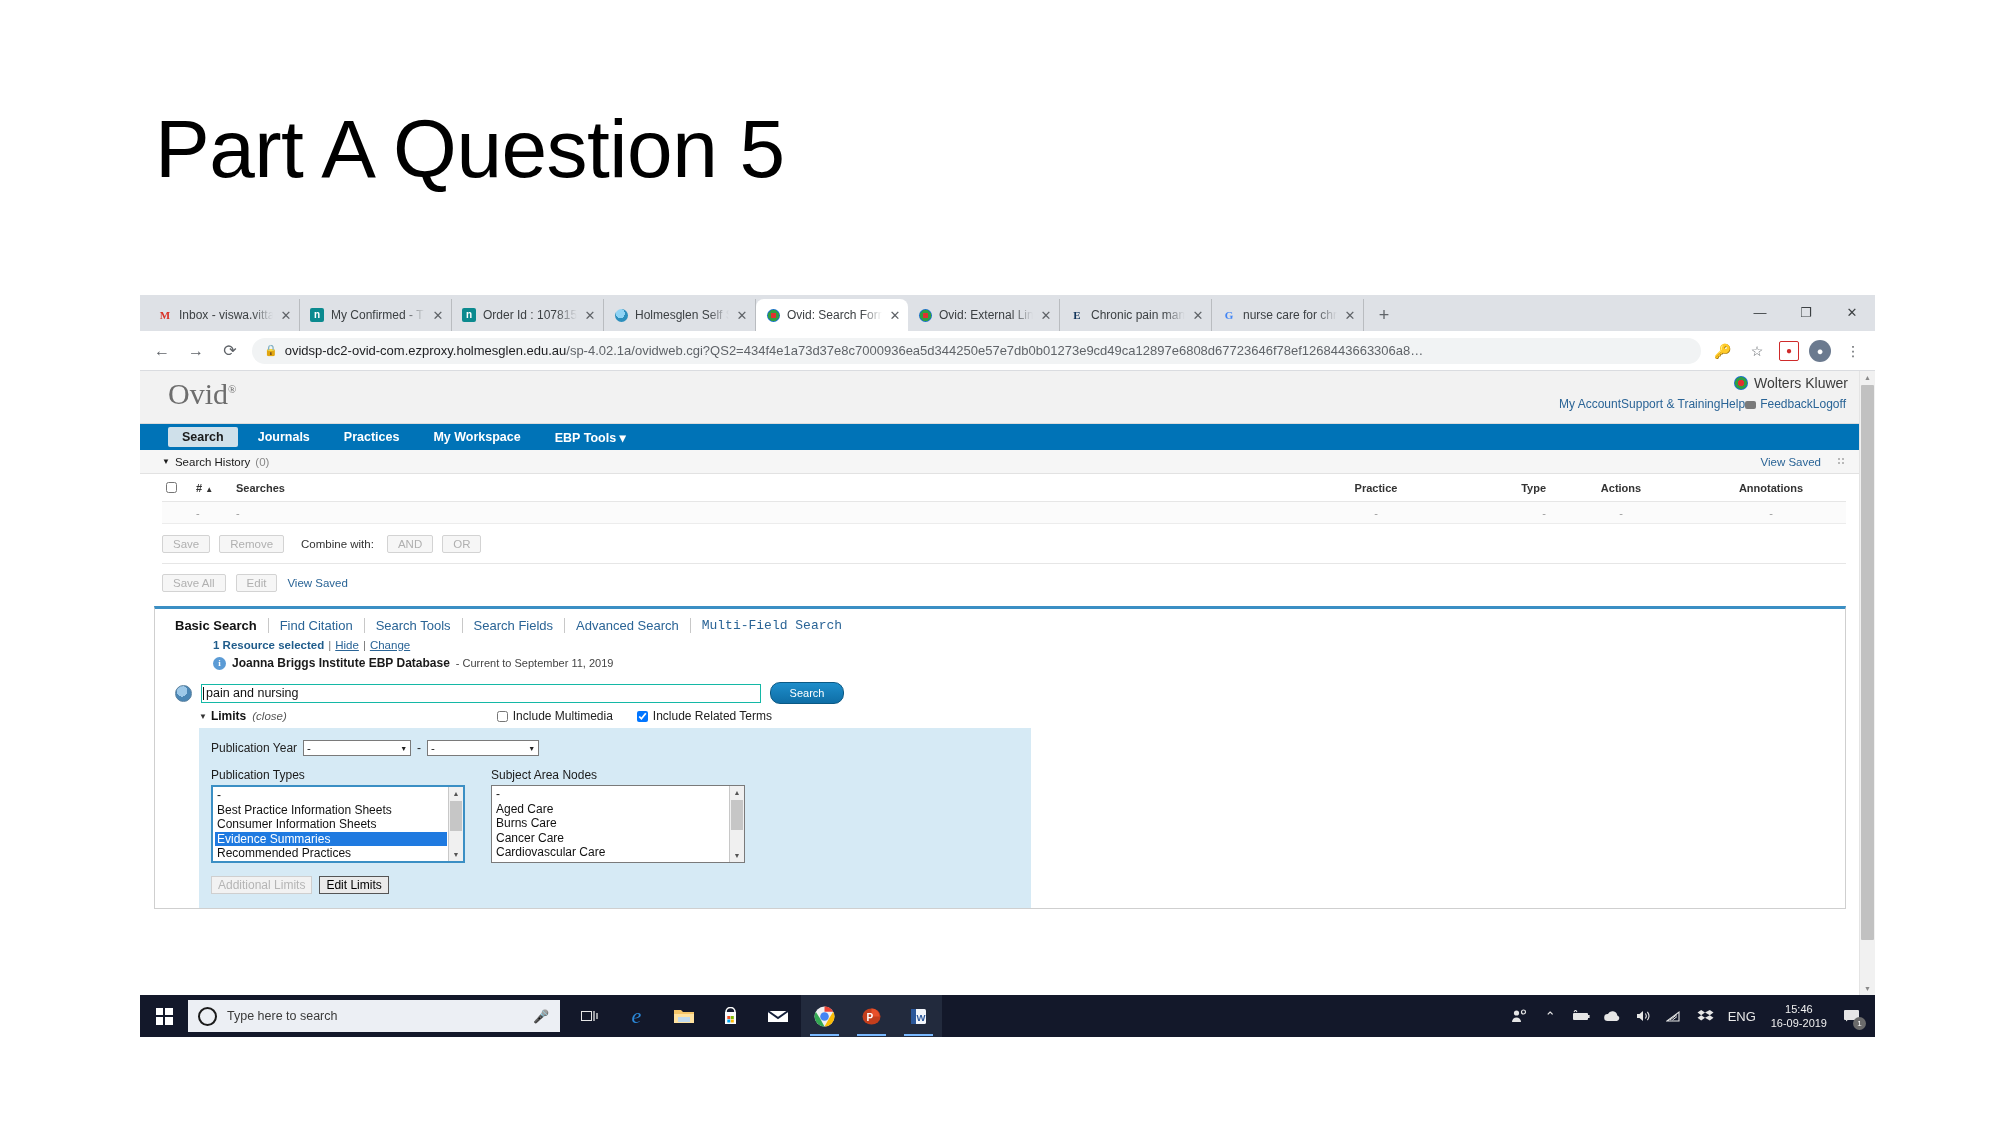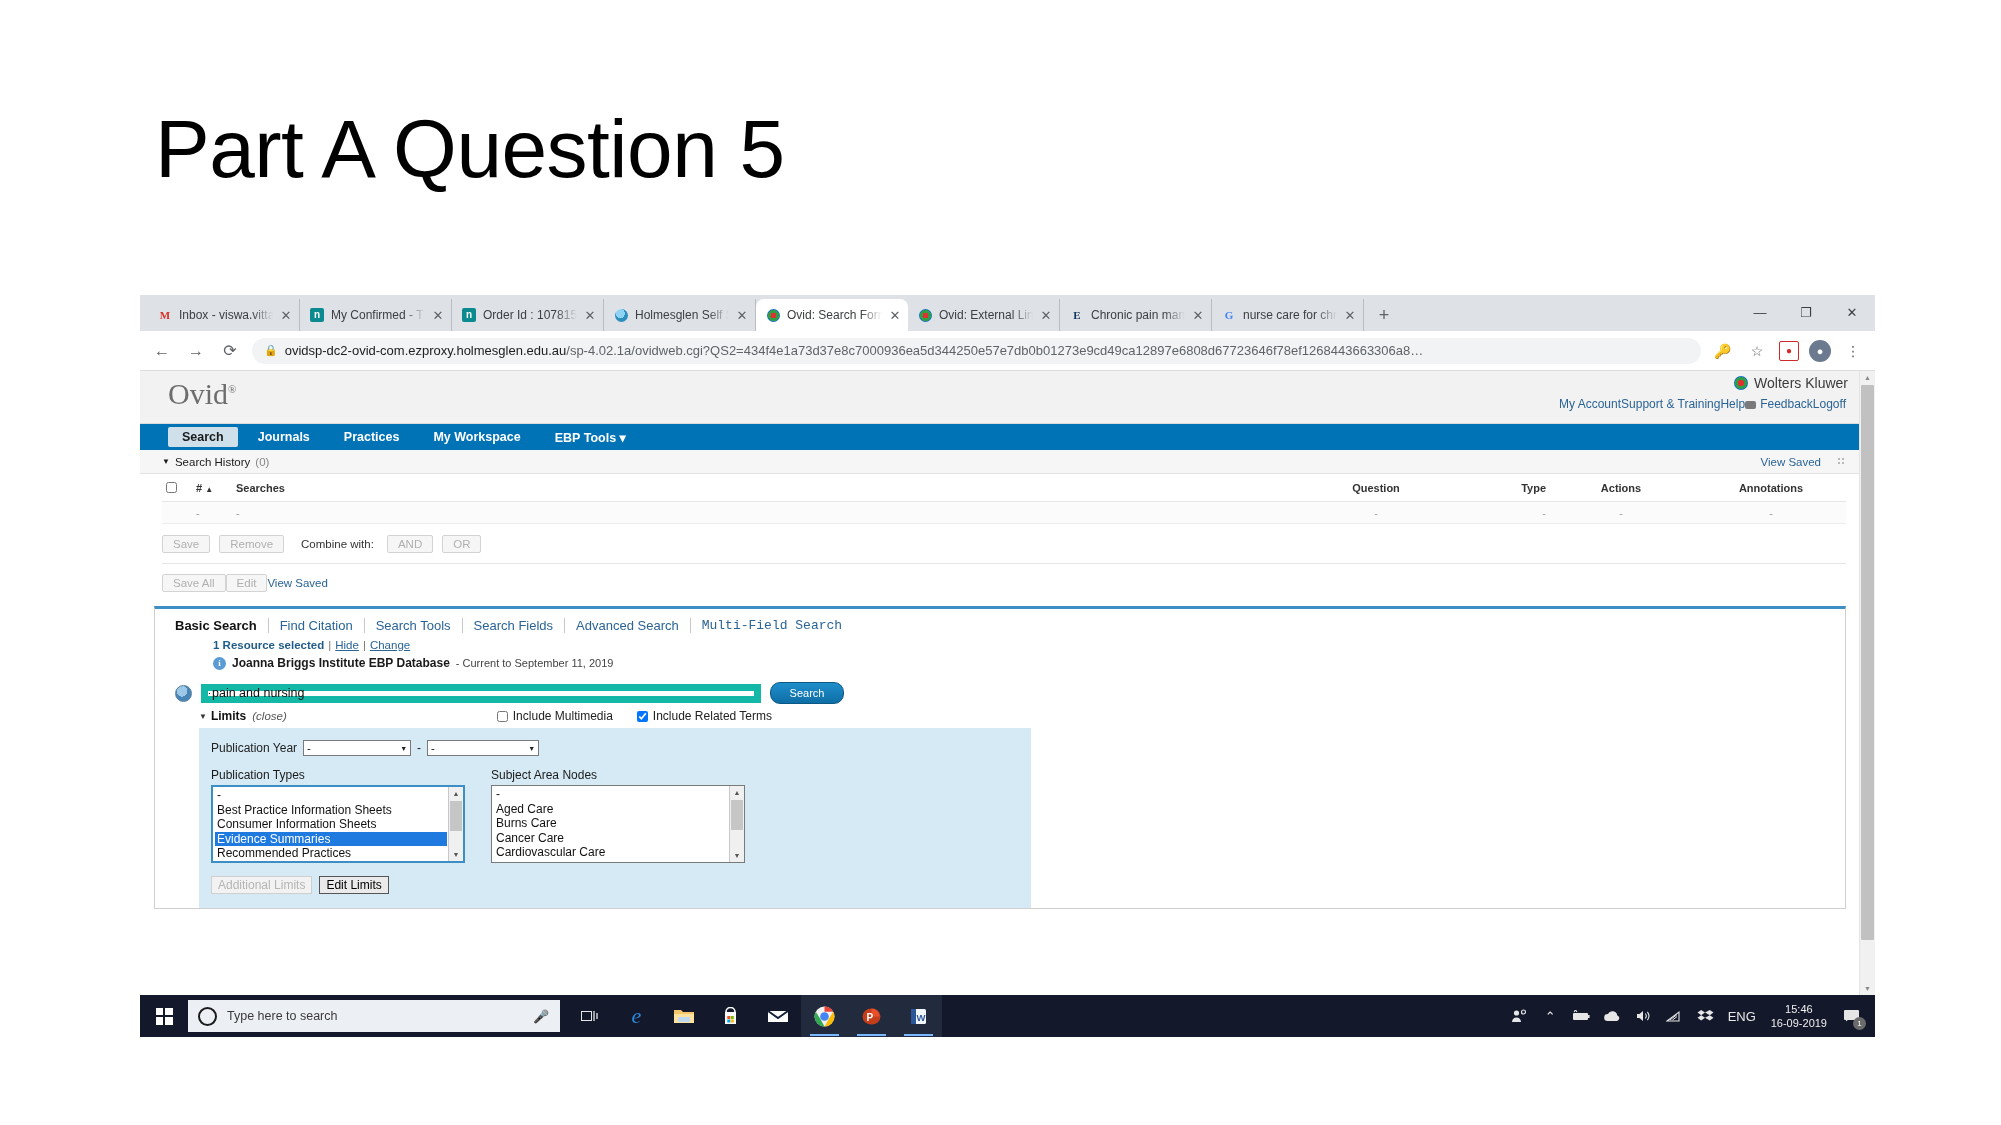--- a/index.html
+++ b/index.html
@@ -159,21 +159,21 @@
   .sortarrow{font-size:8px;margin-left:3px;}
 
   .btnrow{display:flex;align-items:center;gap:9px;padding:11px 0 0 22px;}
   .ui-btn{
     font-size:11.5px;padding:2px 10px;border:1px solid #b4b4b4;border-radius:2px;
     background:linear-gradient(#fdfdfd,#eeeeee);color:#444;white-space:nowrap;
   }
   .ui-btn.disabled{color:#b0b0b0;border-color:#d3d3d3;background:#f6f6f6;}
   .combine-lbl{font-size:11.5px;color:#333;margin:0 4px 0 8px;}
   .hist-sep{border-top:1px solid #e6e6e6;margin:10px 14px 0 22px;}
-  .btnrow2{display:flex;align-items:center;padding:10px 0 0 22px;}
+  .btnrow2{display:flex;align-items:center;gap:10px;padding:10px 0 0 22px;}
   .link-inline{font-size:11.5px;color:#2a6496;}
 
   
   .searchpanel{
     margin:14px 14px 0 14px;border:1px solid #cfcfcf;border-top:3px solid #3b8fc4;
     background:#fff;box-sizing:border-box;
   }
   .mode-tabs{display:flex;align-items:center;gap:0;padding:9px 0 0 20px;font-size:13px;}
   .mode-tabs .mt{color:#2a6496;padding:0 11px;border-right:1px solid #c8c8c8;white-space:nowrap;}
   .mode-tabs .mt:last-child{border-right:none;font-family:Liberation Mono, monospace;}
@@ -192,21 +192,21 @@
   .db-line .dbname{font-weight:bold;color:#1a1a1a;font-size:12px;}
   .db-line .dbdate{color:#444;font-size:11px;}
 
   .search-row{display:flex;align-items:center;gap:9px;padding:12px 0 0 20px;}
   .globe-ic{
     width:15px;height:15px;border-radius:50%;
     background:radial-gradient(circle at 40% 35%, #9dc8e8 0 40%, #4a86b5 41% 100%);
     border:1px solid #577f9e;flex:0 0 auto;
   }
   .search-input{
-    width:560px;height:19px;border:7px solid #14b8a6;background:#fff;
+    width:560px;height:19px;border:1px solid #14b8a6;background:#fff;
     display:flex;align-items:center;padding:0 4px;box-sizing:border-box;
     font-size:12.5px;color:#111;position:relative;
   }
   .search-input .caretbar{position:absolute;left:1px;top:2px;bottom:2px;width:1px;background:#111;}
   .search-btn{
     width:72px;height:20px;border-radius:10px;background:linear-gradient(#1e8ecb,#0f6ea6);
     color:#fff;font-size:11px;display:flex;align-items:center;justify-content:center;
     border:1px solid #0a5985;
   }
 
@@ -423,21 +423,21 @@
           </div>
         </div>
 
         <div class="histbox">
           <div class="histrow-head">
             <span class="c-chk">
                 <input type="checkbox" style="">
               </span>
             <span class="c-num"><span>#</span><span class="sortarrow">▲</span></span>
             <span class="c-srch">Searches</span>
-            <span class="c-res">Question</span>
+            <span class="c-res">Practice</span>
             <span class="c-typ">Type</span>
             <span class="c-act">Actions</span>
             <span class="c-ann">Annotations</span>
           </div>
           <div class="histrow-data">
             <span class="c-chk"></span>
             <span class="c-num">-</span>
             <span class="c-srch">-</span>
             <span class="c-res">-</span>
             <span class="c-typ">-</span>

